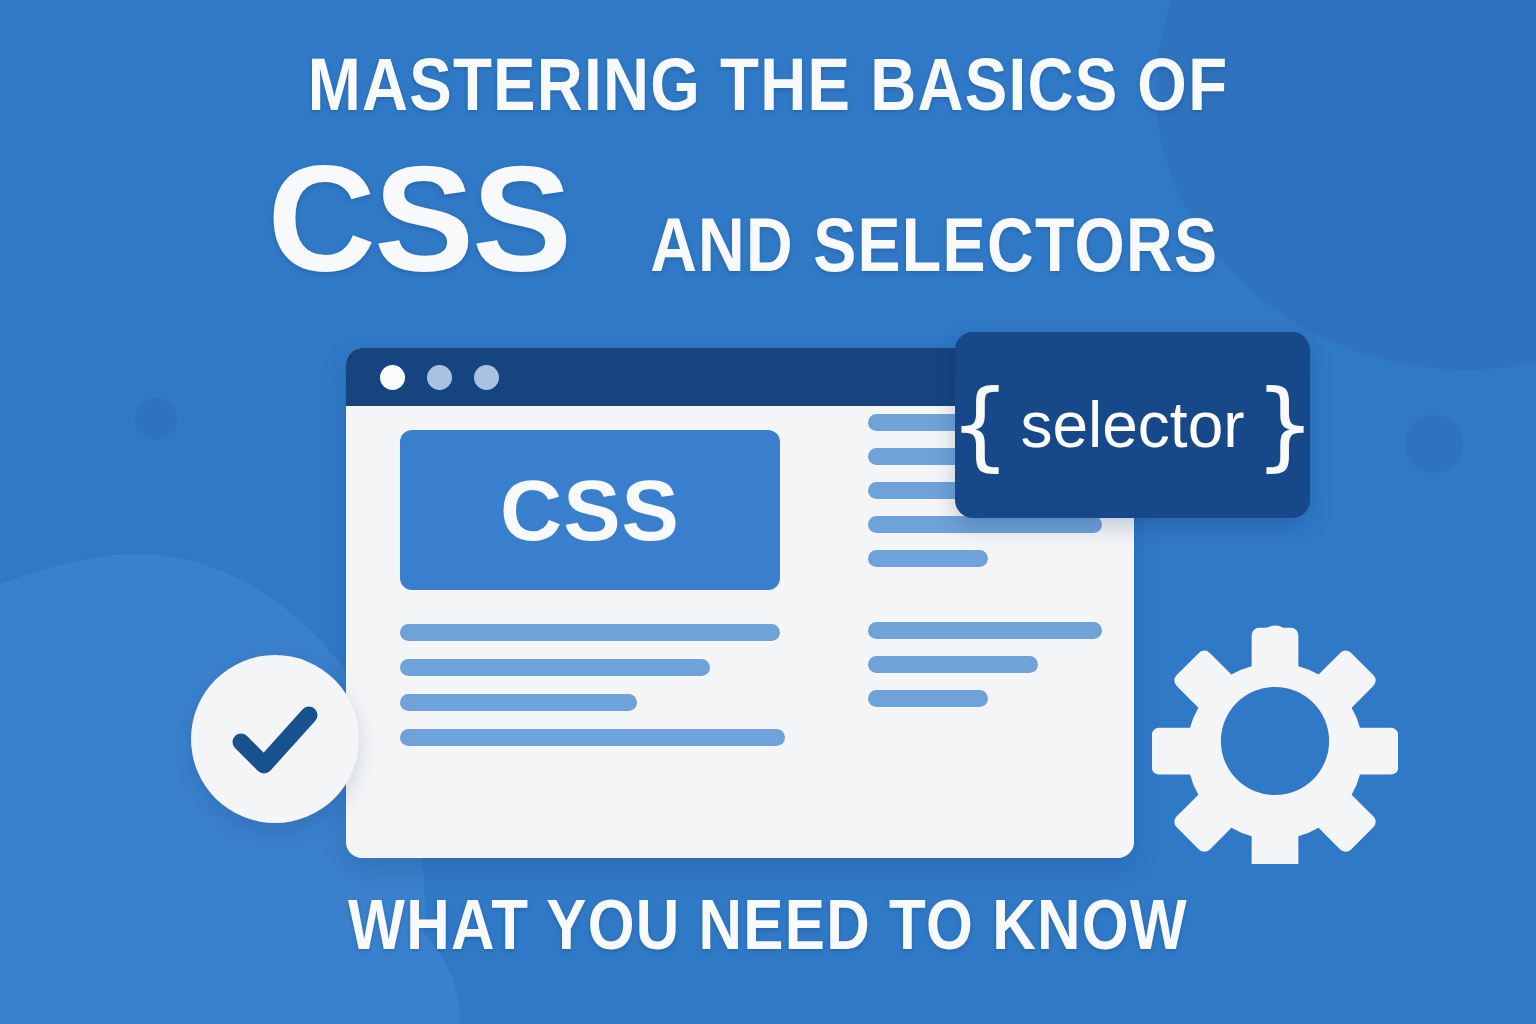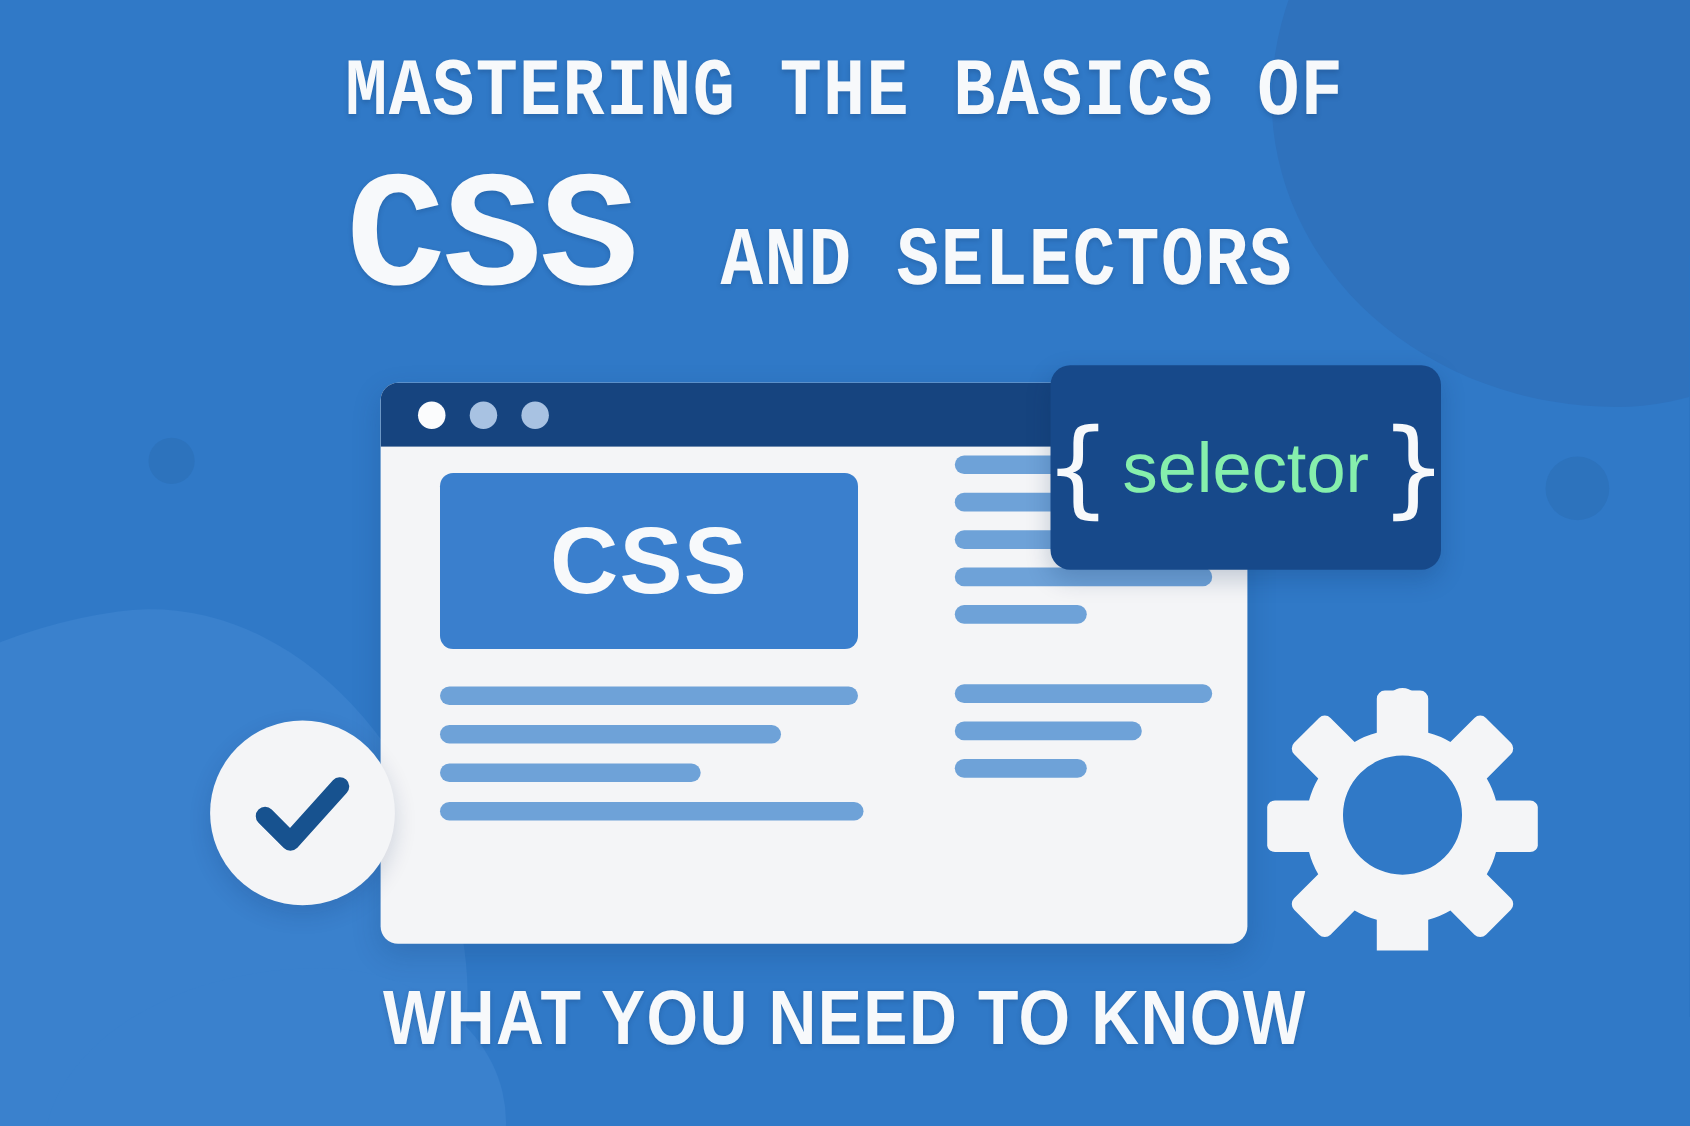--- a/index.html
+++ b/index.html
@@ -61,21 +61,20 @@
 
   
   .headline {
     position: absolute;
     left: 0;
     right: 0;
     top: 48px;
     text-align: center;
     color: #f7f9fb;
     text-shadow: 0 2px 5px rgba(10,40,80,.22);
-    font-family: Liberation Mono, monospace;
   }
   .line-1 {
     font-size: 74px;
     font-weight: 700;
     letter-spacing: 1.5px;
     line-height: 1;
     transform: scaleX(.86);
     white-space: nowrap;
   }
   .line-2 {
@@ -196,21 +195,21 @@
     gap: 10px;
   }
   .brace {
     color: #f7f9fb;
     font-size: 96px;
     font-weight: 400;
     line-height: 1;
     font-family: "DejaVu Sans", sans-serif;
   }
   .selector-text {
-    color: #86efac;
+    color: #ffffff;
     font-size: 64px;
     font-weight: 400;
     line-height: 1;
     letter-spacing: 0px;
   }
 
   
   .check-badge {
     position: absolute;
     left: 191px;

